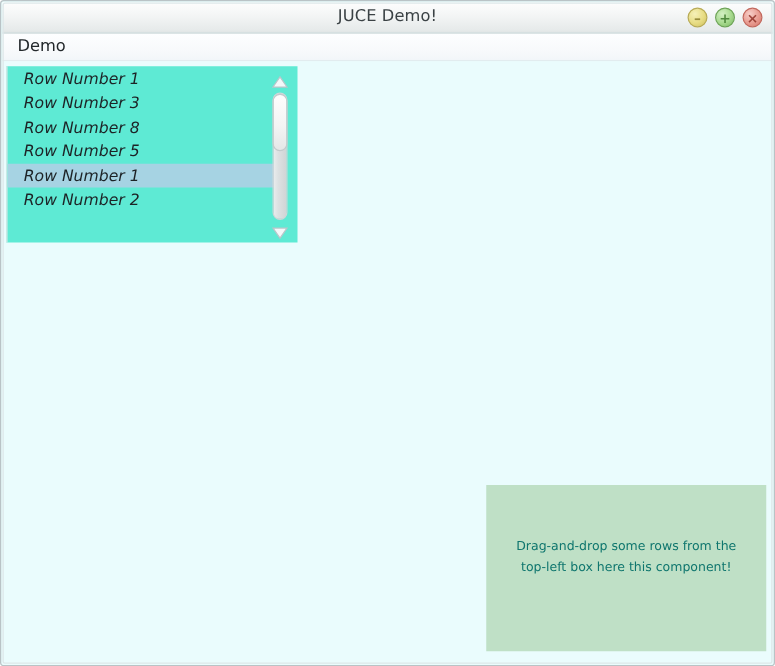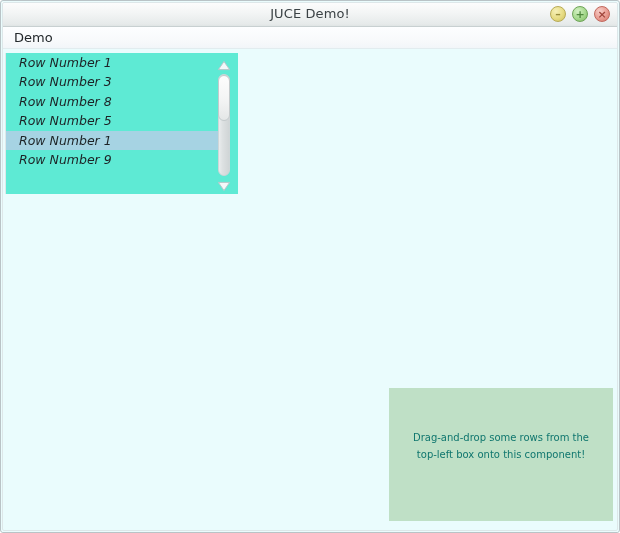--- a/index.html
+++ b/index.html
@@ -255,41 +255,41 @@
 
   <div class="client">
 
     <div class="listbox">
       <div class="rows">
         <div class="row">Row Number 1</div>
         <div class="row">Row Number 3</div>
         <div class="row">Row Number 8</div>
         <div class="row">Row Number 5</div>
         <div class="row selected">Row Number 1</div>
-        <div class="row">Row Number 9</div>
+        <div class="row">Row Number 2</div>
       </div>
 
       <div class="scrollbar">
         <div class="sb-arrow sb-up">
           <svg width="14" height="11" viewBox="0 0 14 11">
             <polygon points="7,1.5 12.6,9.6 1.4,9.6" fill="#f4f8f9" stroke="#b9c6ca" stroke-width="1"></polygon>
           </svg>
         </div>
         <div class="sb-track"></div>
         <div class="sb-thumb"></div>
         <div class="sb-arrow sb-down">
           <svg width="14" height="11" viewBox="0 0 14 11">
             <polygon points="7,9.5 1.4,1.4 12.6,1.4" fill="#f4f8f9" stroke="#b9c6ca" stroke-width="1"></polygon>
           </svg>
         </div>
       </div>
     </div>
 
     <div class="dnd-panel">
       <div class="dnd-line">Drag-and-drop some rows from the</div>
-      <div class="dnd-line">top-left box onto this component!</div>
+      <div class="dnd-line">top-left box here this component!</div>
       <div class="dnd-gap"></div>
     </div>
 
   </div>
 
   <div class="window-inner-edge"></div>
 </div>
 
 </body></html>

